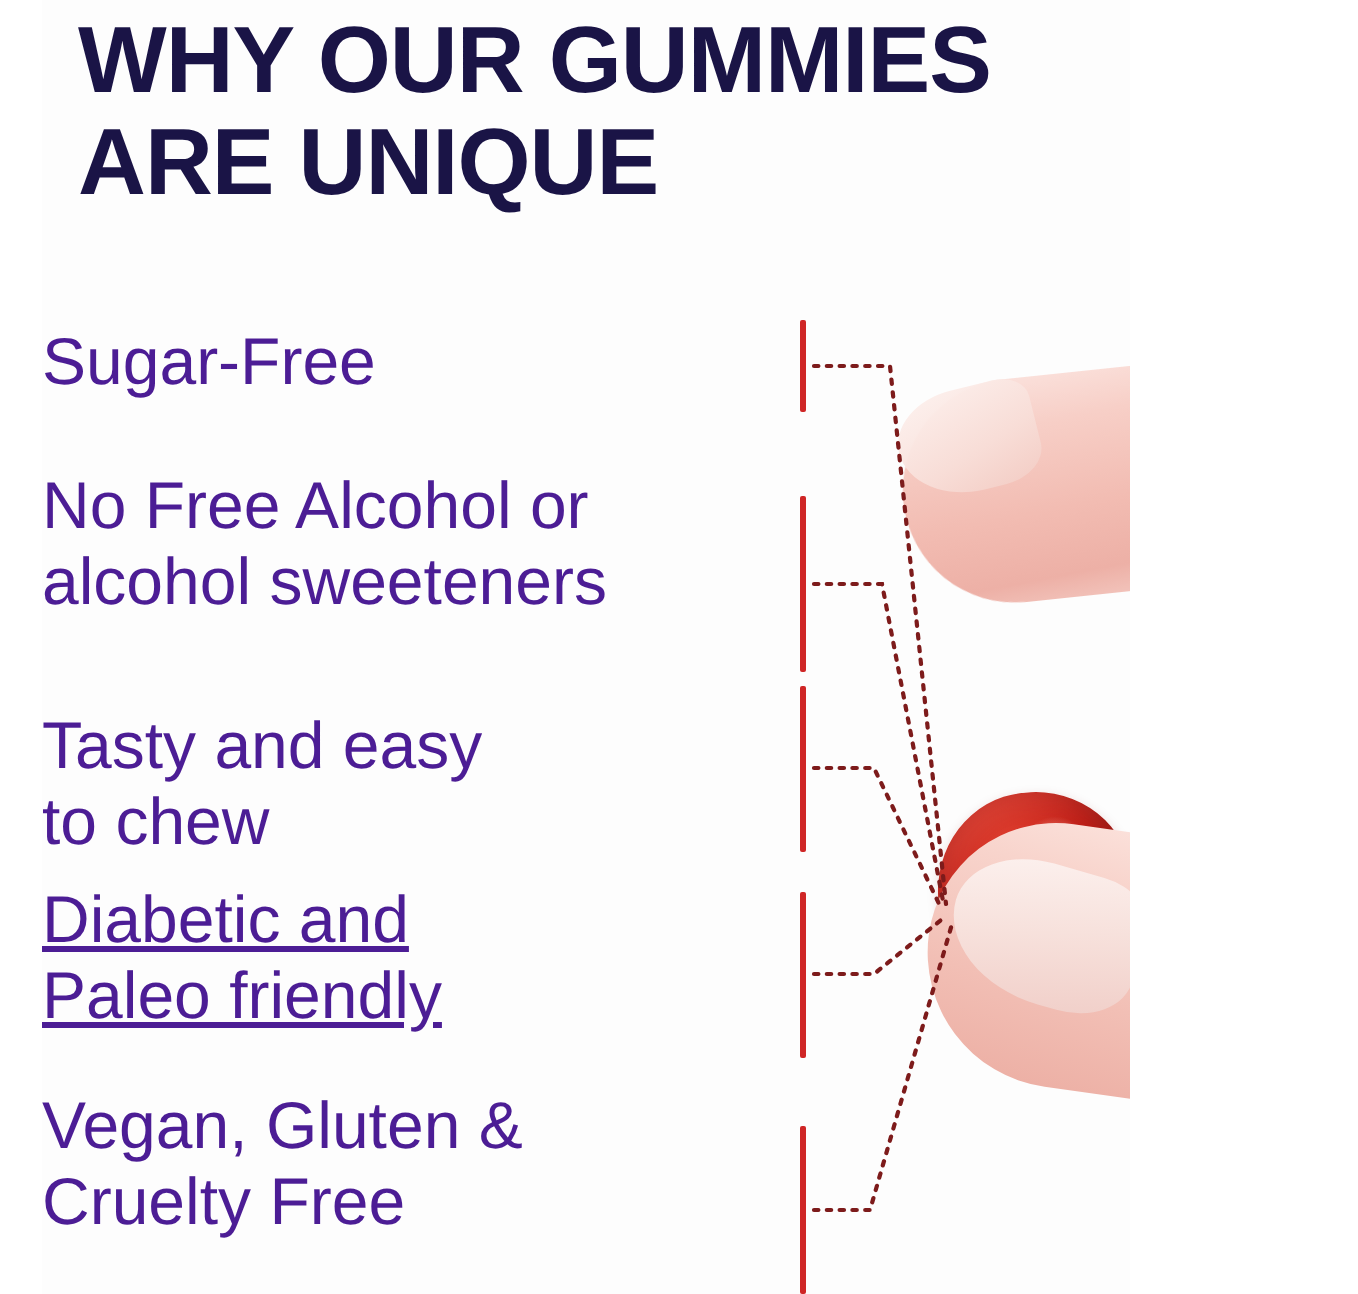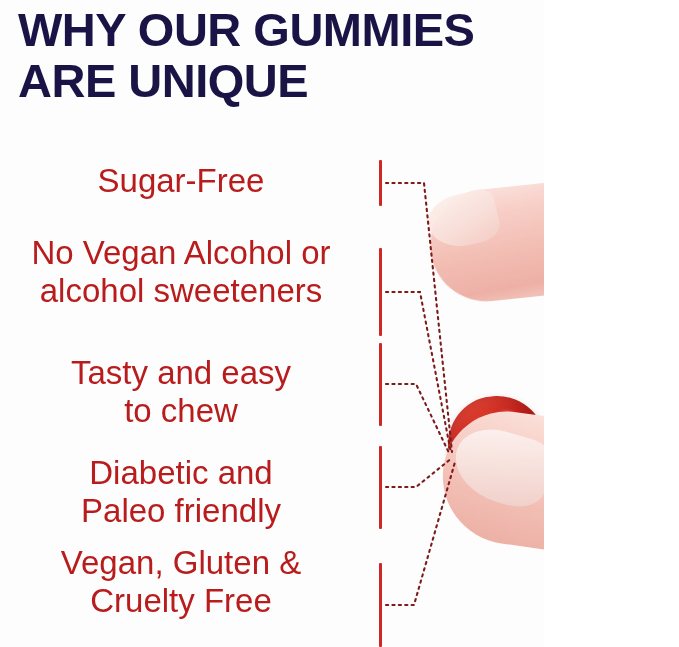--- a/index.html
+++ b/index.html
@@ -10,20 +10,21 @@
   body {
     font-family: "Liberation Sans", sans-serif;
   }
 
   #canvas {
     position: relative;
     width: 544px;
     height: 647px;
     background: #fdfdfd;
     overflow: hidden;
+    margin-left: 21px;
   }
 
   
   #headline {
     position: absolute;
     left: 18px;
     top: 4px;
     width: 640px;
     color: #1a1446;
     font-family: "Liberation Sans", sans-serif;
@@ -39,22 +40,22 @@
   #benefit-list {
     position: absolute;
     left: 0px;
     top: 148px;
     width: 370px;
   }
   .benefit-row {
     position: absolute;
     right: 0;
     width: 370px;
-    text-align: center;
-    color: #b91c1c;
+    text-align: left;
+    color: #4c1d95;
     font-family: "Liberation Sans", sans-serif;
     font-weight: normal;
     font-size: 33px;
     line-height: 38px;
     white-space: pre-line;
     padding-right: 8px;
     box-sizing: border-box;
   }
 
   
@@ -229,23 +230,23 @@
   </svg>
 
   <div class="tick-mark" style="left:379px; top:160px; height:46px;"></div>
   <div class="tick-mark" style="left:379px; top:248px; height:88px;"></div>
   <div class="tick-mark" style="left:379px; top:343px; height:83px;"></div>
   <div class="tick-mark" style="left:379px; top:446px; height:83px;"></div>
   <div class="tick-mark" style="left:379px; top:563px; height:84px;"></div>
 
   <div id="benefit-list">
     <div class="benefit-row" style="top:14px;">Sugar-Free</div>
-    <div class="benefit-row" style="top:86px;">No Vegan Alcohol or
+    <div class="benefit-row" style="top:86px;">No Free Alcohol or
 alcohol sweeteners</div>
     <div class="benefit-row" style="top:206px;">Tasty and easy
 to chew</div>
-    <div class="benefit-row" style="top:306px;">Diabetic and
+    <div class="benefit-row" style="top:293px;text-decoration:underline;">Diabetic and
 Paleo friendly</div>
     <div class="benefit-row" style="top:396px;">Vegan, Gluten &amp;
 Cruelty Free</div>
   </div>
 
 </div>
 
 </body></html>

